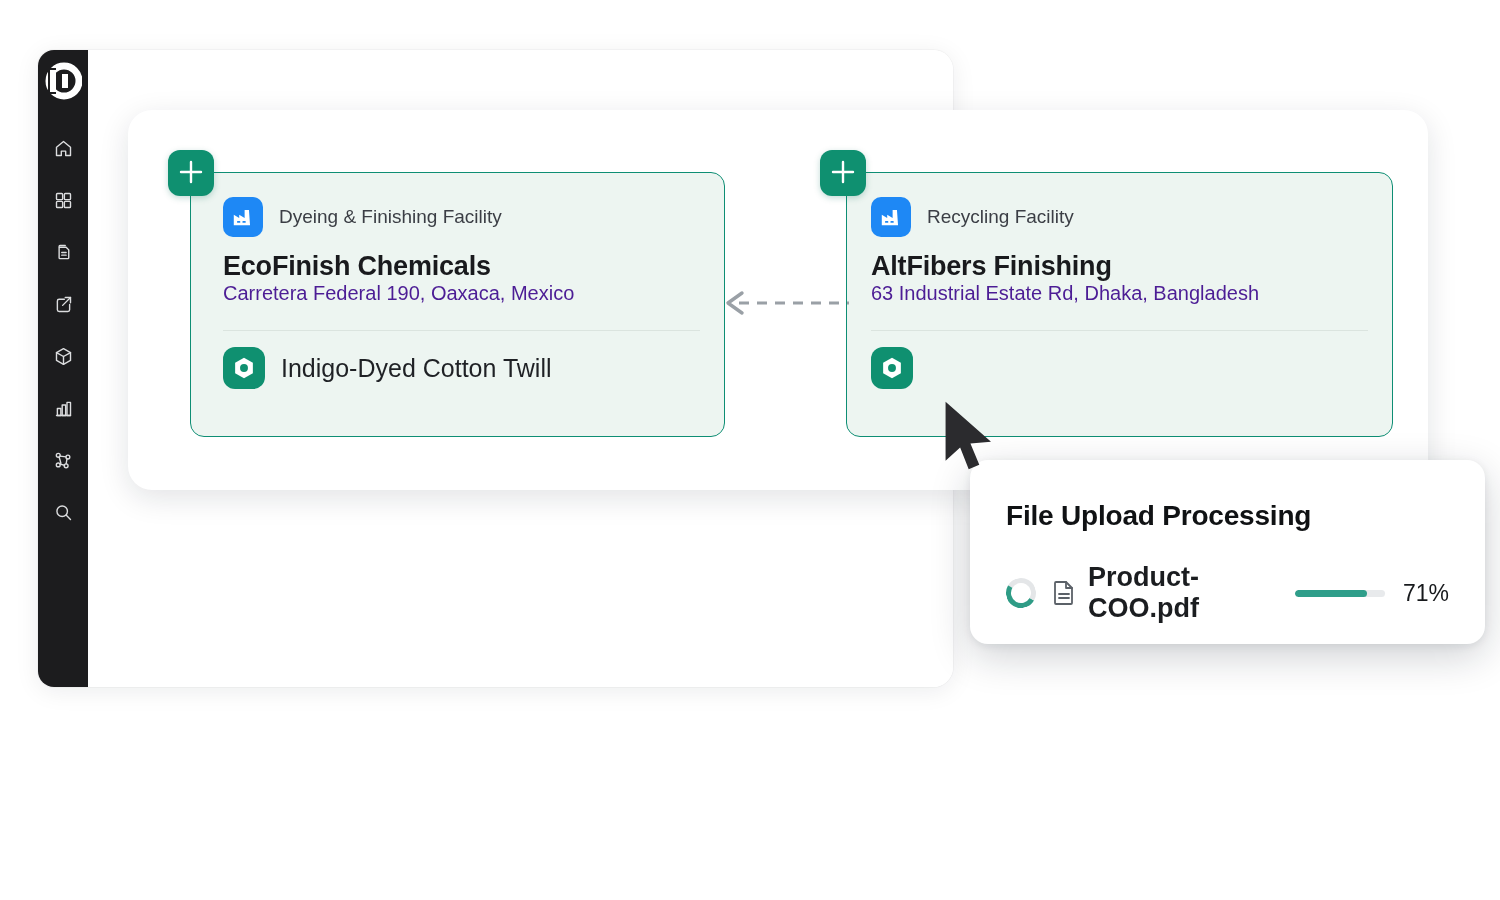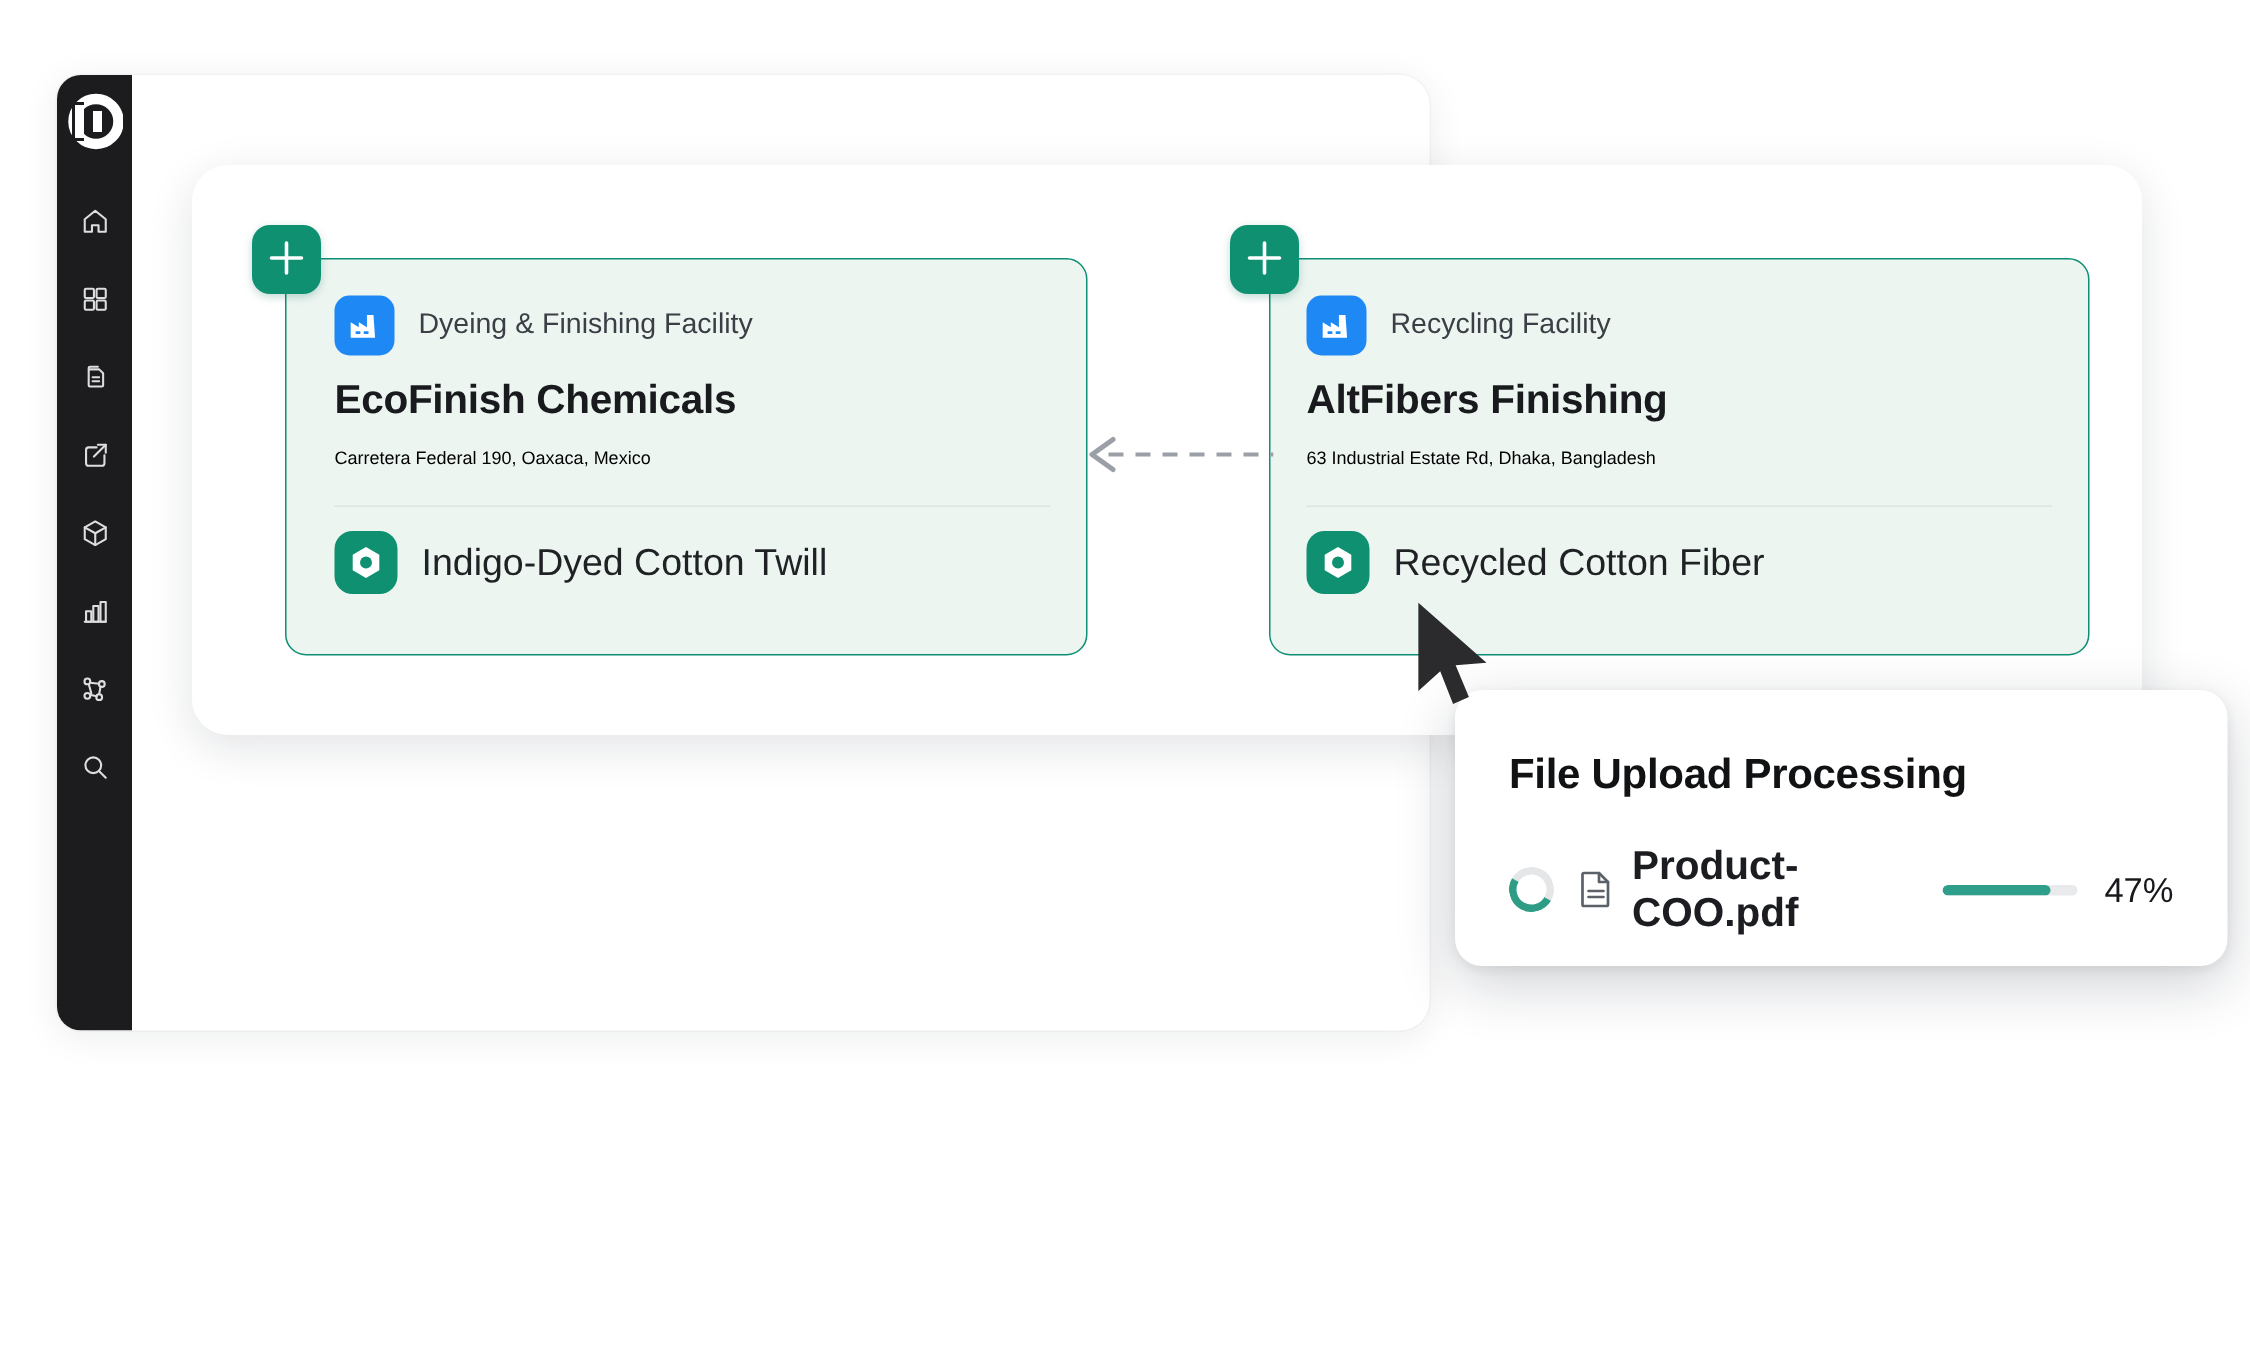--- a/index.html
+++ b/index.html
@@ -32,21 +32,21 @@
                border:1.5px solid #0e8e74; border-radius:14px; padding:24px; cursor:pointer; }
   .node-a { left:190px; width:535px;padding-left:32px; }
   .node-b { left:846px; width:547px; }
   .node-head { display:flex; align-items:center; gap:16px; }
   .fac-icon { width:40px; height:40px; border-radius:10px; background:#1e88f5;
               display:flex; align-items:center; justify-content:center; flex-shrink:0; }
   .fac-icon svg { width:26px; height:26px; }
   .node-type { font-size:19px; font-weight:500; color:#3b3e45; }
   .node-name { font-size:27px; font-weight:600; color:#191a1d; letter-spacing:-.2px;
                margin-top:14px; }
-  .node-addr { font-size:12px; font-weight:400; color:#000000; margin-top:16px; }
+  .node-addr { font-size:20px; font-weight:400; color:#4c1d95; margin-top:0; }
   .divider { height:1px; background:#dbe4df; margin-top:25px; }
   .product-row { display:flex; align-items:center; gap:16px; margin-top:16px; }
   .prod-icon { width:42px; height:42px; border-radius:12px; background:#0f9070;
                display:flex; align-items:center; justify-content:center; flex-shrink:0; }
   .prod-icon svg { width:28px; height:28px; }
   .product-name { font-size:25px; font-weight:500; color:#1f2125; }
 
   
   .plus-btn { position:absolute; top:150px; width:46px; height:46px; border-radius:12px;
               background:#0f9070; border:none; display:flex; align-items:center;
@@ -202,21 +202,20 @@
     <h2 class="node-name">AltFibers Finishing</h2>
     <p class="node-addr">63 Industrial Estate Rd, Dhaka, Bangladesh</p>
     <div class="divider"></div>
     <div class="product-row">
       <span class="prod-icon">
         <svg viewBox="0 0 24 24">
             <path fill="#ffffff" d="M12 3.2 19.6 7.6v8.8L12 20.8 4.4 16.4V7.6z"></path>
             <circle cx="12" cy="12" r="3.4" fill="#0f9070"></circle>
           </svg>
       </span>
-      <span class="product-name">Recycled Cotton Fiber</span>
     </div>
   </article>
 
   <button class="plus-btn plus-a">
     <span><svg viewBox="0 0 26 26" width="26" height="26" fill="none" stroke="#ffffff" stroke-width="2.4" stroke-linecap="round">
           <path d="M13 3v20M3 13h20"></path>
         </svg></span>
   </button>
   <button class="plus-btn plus-b">
     <span><svg viewBox="0 0 26 26" width="26" height="26" fill="none" stroke="#ffffff" stroke-width="2.4" stroke-linecap="round">
@@ -237,21 +236,21 @@
         <svg viewBox="0 0 24 28">
             <path d="M4 3h10l6 6v15a1 1 0 0 1-1 1H4a1 1 0 0 1-1-1V4a1 1 0 0 1 1-1z"></path>
             <path d="M14 3v6h6"></path>
             <path d="M7 15h10M7 19h10"></path>
           </svg>
       </span>
       <span class="file-name">Product-COO.pdf</span>
       <div class="progress-track">
         <div class="progress-fill" style="width: 80%;"></div>
       </div>
-      <span class="pct">47%</span>
+      <span class="pct">71%</span>
     </div>
   </section>
 
   <svg class="cursor" viewBox="0 0 20 28">
     <path d="M2.5 1 2.5 21.6 7.6 17 10.6 24.6 14.3 23 11.2 15.6 18.4 15 Z" fill="#2b2b2e"></path>
   </svg>
 
 </div>
 
 </body></html>

